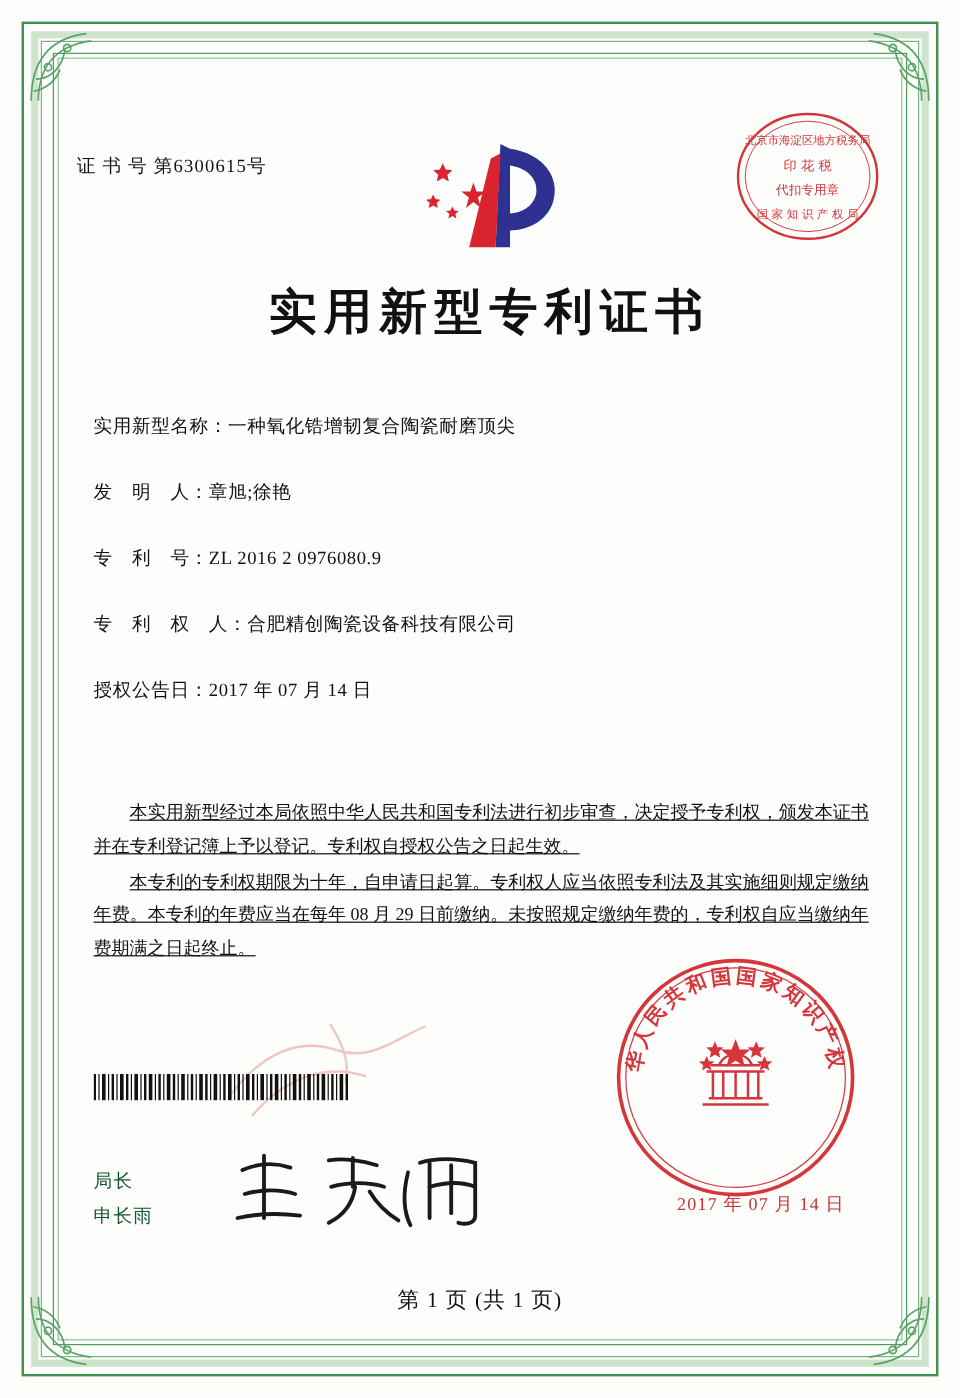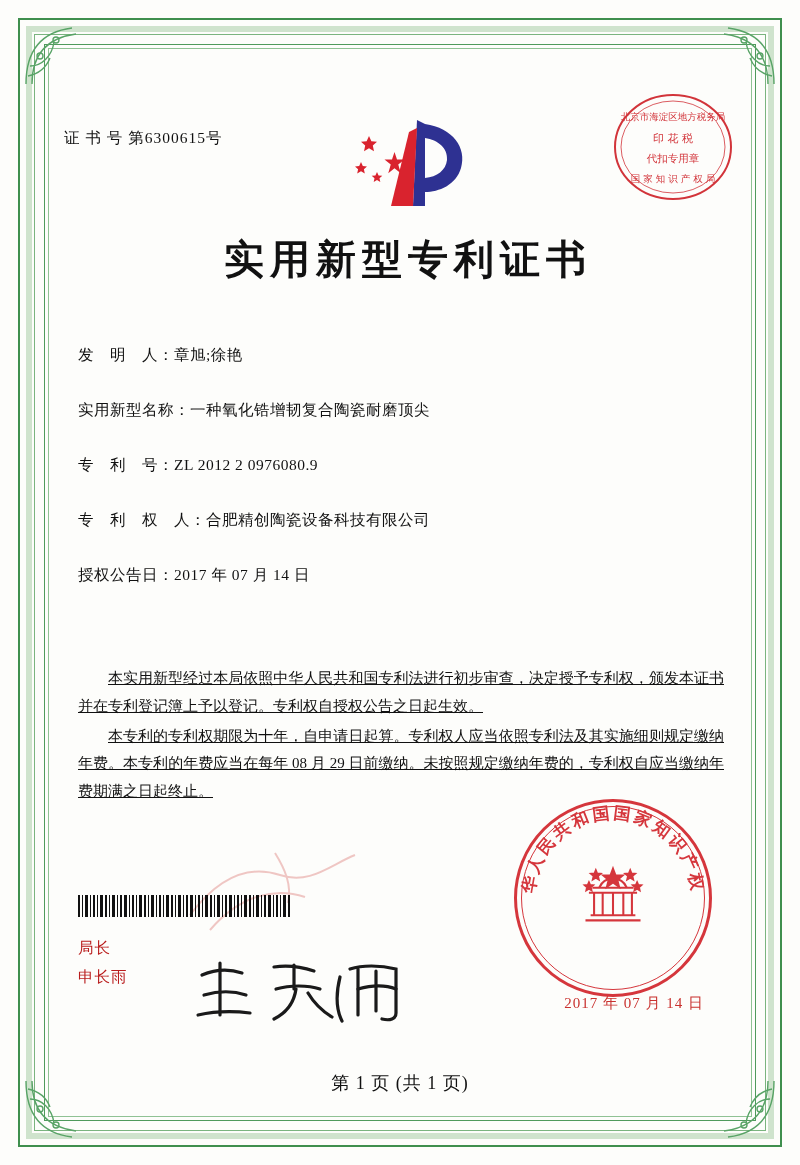--- a/index.html
+++ b/index.html
@@ -156,24 +156,24 @@
     position: absolute;
     left: 18px;
     top: 835px;
     width: 212px;
     height: 22px;
   }
 
   .sign-block {
     position: absolute;
     left: 18px;
-    top: 873px;
+    top: 910px;
     font-size: 15.5px;
     line-height: 1.9;
-    color: #b91c1c;
+    color: #14532d;
     letter-spacing: 1px;
   }
 
   .signature {
     position: absolute;
     left: 130px;
     top: 895px;
     width: 250px;
     height: 70px;
     color: #1a1a1a;
@@ -316,27 +316,27 @@
         <text x="61" y="56" fill="#d2343a" font-size="11" text-anchor="middle" font-family="DejaVu Serif, serif">印 花 税</text>
         <text x="61" y="76" fill="#d2343a" font-size="10.5" text-anchor="middle" font-family="DejaVu Serif, serif">代扣专用章</text>
         <text x="61" y="96" fill="#d2343a" font-size="9.5" text-anchor="middle" font-family="DejaVu Serif, serif">国 家 知 识 产 权 局</text>
       </svg>
     </div>
 
     <div class="title">实用新型专利证书</div>
 
     <div class="fields">
       <div class="field-row">
+        <span class="field-label">实用新型名称：</span><span class="field-value">一种氧化锆增韧复合陶瓷耐磨顶尖</span>
+      </div>
+      <div class="field-row">
         <span class="field-label">发　明　人：</span><span class="field-value">章旭;徐艳</span>
       </div>
       <div class="field-row">
-        <span class="field-label">实用新型名称：</span><span class="field-value">一种氧化锆增韧复合陶瓷耐磨顶尖</span>
-      </div>
-      <div class="field-row">
-        <span class="field-label">专　利　号：</span><span class="field-value">ZL 2012 2 0976080.9</span>
+        <span class="field-label">专　利　号：</span><span class="field-value">ZL 2016 2 0976080.9</span>
       </div>
       <div class="field-row">
         <span class="field-label">专　利　权　人：</span><span class="field-value">合肥精创陶瓷设备科技有限公司</span>
       </div>
       <div class="field-row">
         <span class="field-label">授权公告日：</span><span class="field-value">2017 年 07 月 14 日</span>
       </div>
     </div>
 
     <div class="paragraphs">

